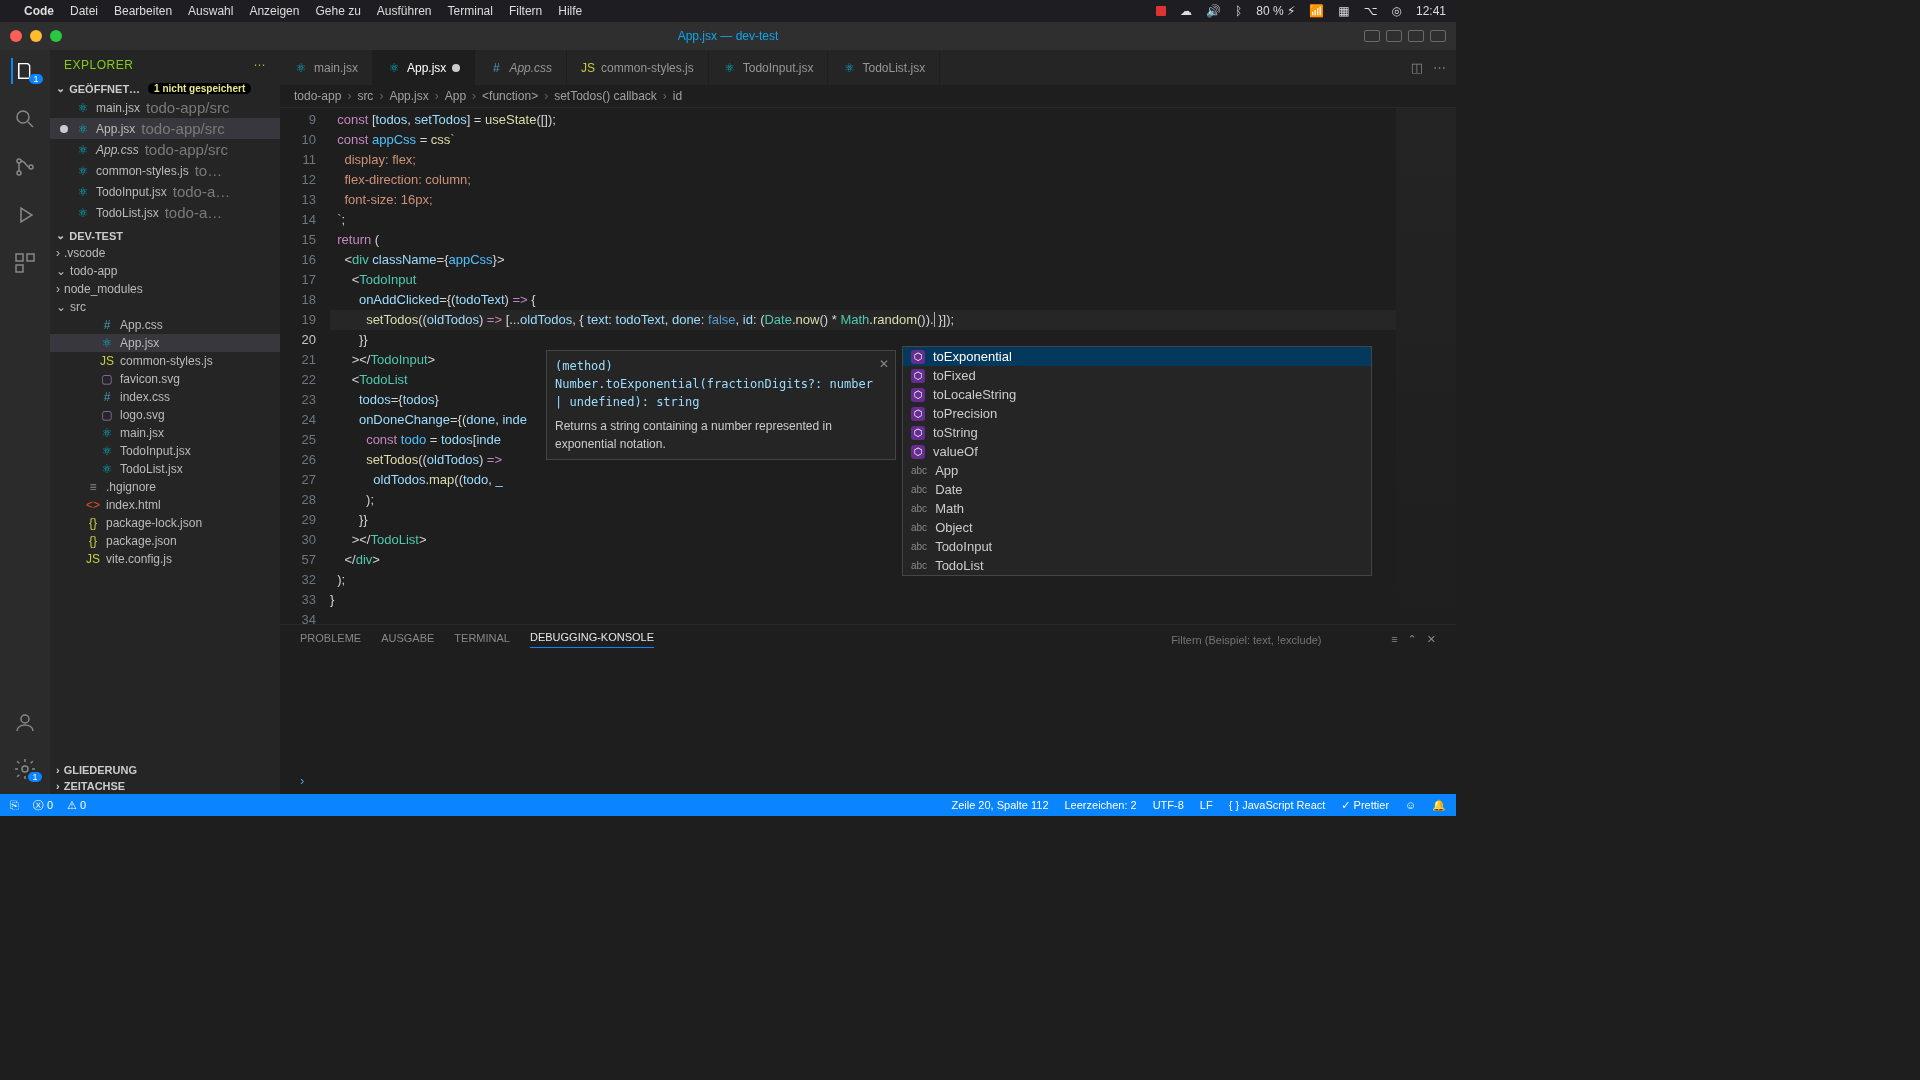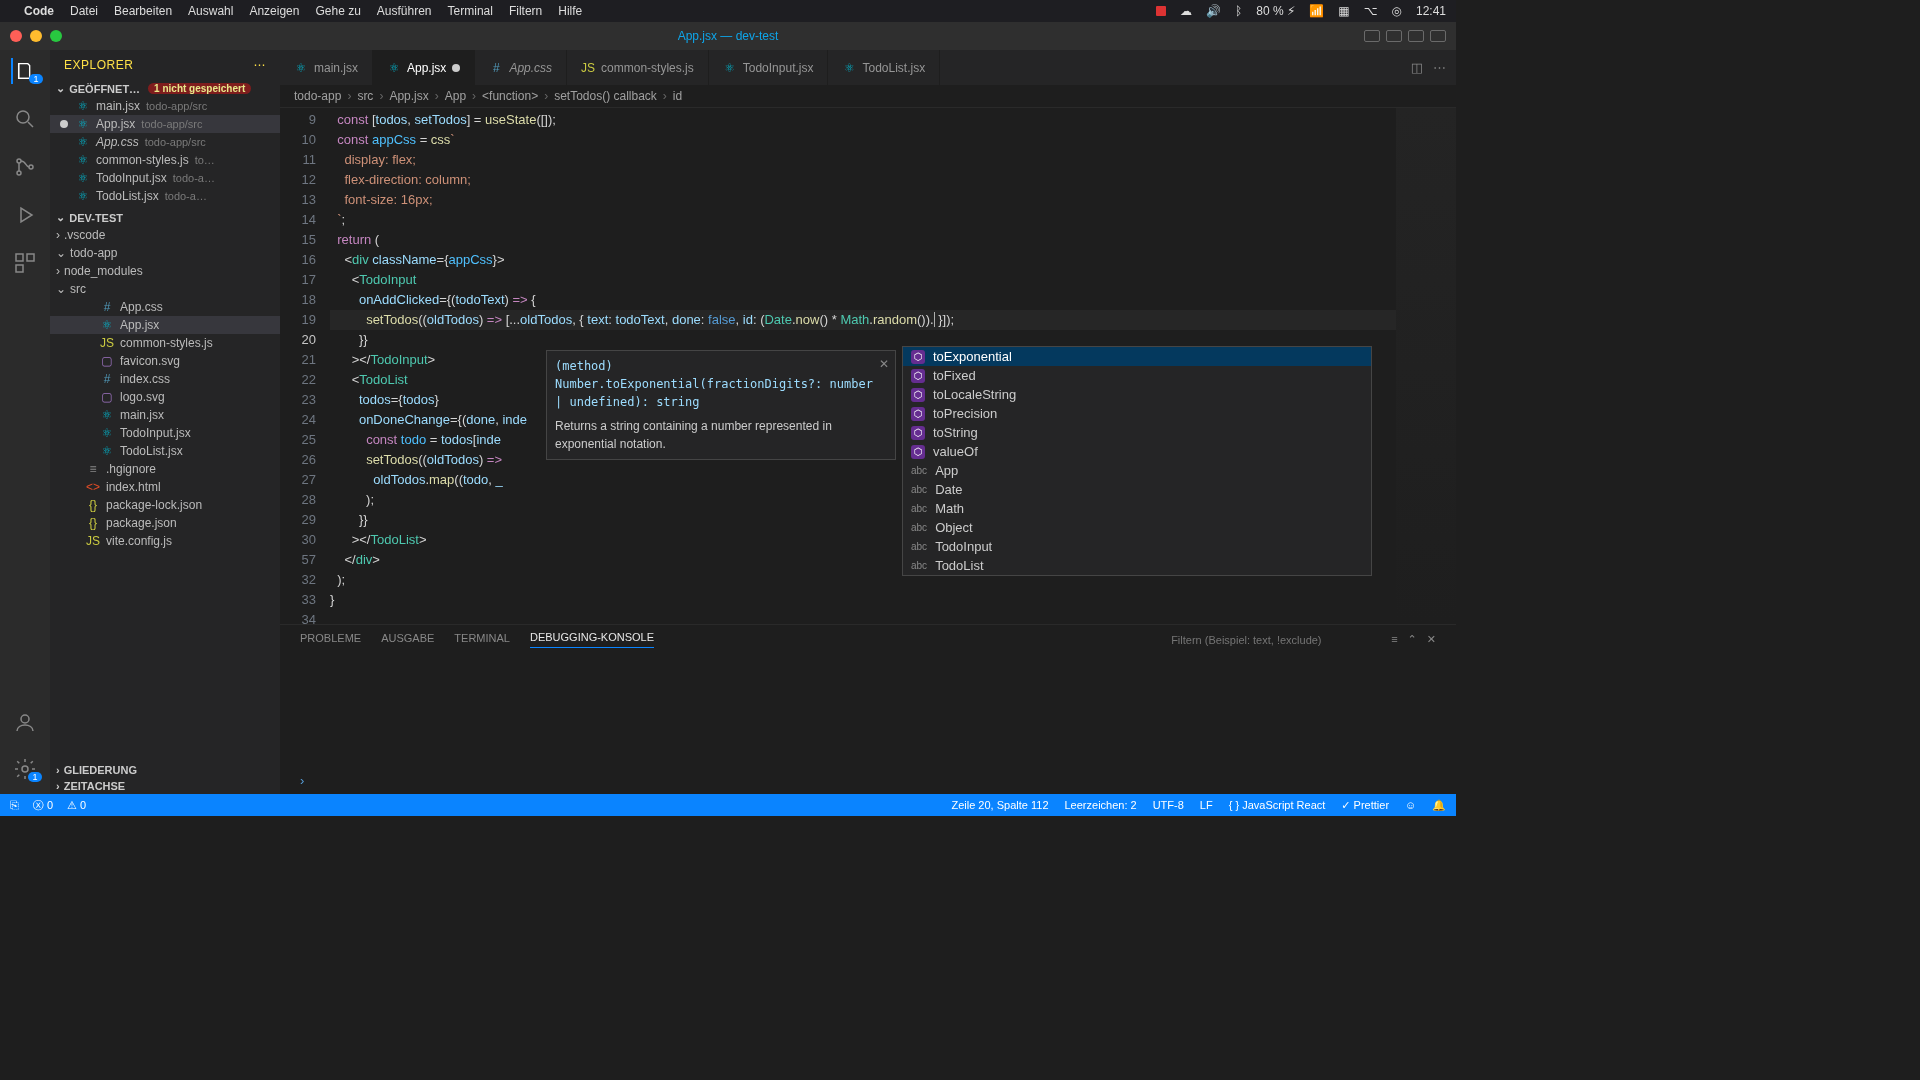--- a/index.html
+++ b/index.html
@@ -25,26 +25,26 @@
 
 .main { display: flex; height: calc(100% - 22px - 28px - 22px); }
 .activitybar { width: 50px; background: #2b2b2b; display: flex; flex-direction: column; align-items: center; padding-top: 8px; gap: 22px; }
 .activitybar .ab-icon { width: 26px; height: 26px; display: flex; align-items: center; justify-content: center; color: #888; cursor: pointer; }
 .activitybar .ab-icon.active { color: #fff; border-left: 2px solid #0a84ff; margin-left: -2px; padding-left: 2px; }
 .activitybar .bottom { margin-top: auto; margin-bottom: 12px; display:flex; flex-direction:column; gap:20px; }
 .badge { position: absolute; background: #0a84ff; color: #fff; border-radius: 8px; font-size: 9px; padding: 0 4px; transform: translate(10px, 8px); }
 
 
 .sidebar { width: 230px; background: #252526; display: flex; flex-direction: column; font-size: 12px; color: #bbb; }
-.sidebar .hdr { padding: 8px 14px; text-transform: uppercase; letter-spacing: .5px; color: #fde047; display:flex; justify-content:space-between; }
+.sidebar .hdr { padding: 8px 14px; text-transform: uppercase; letter-spacing: .5px; color: #84cc16; display:flex; justify-content:space-between; }
 .section-title { padding: 2px 6px; font-weight: 600; font-size: 11px; text-transform: uppercase; display:flex; align-items:center; gap:4px; color:#ccc; cursor:pointer; }
-.section-title .badge-tag { background: #7f1d1d; color: #e8e88a; border-radius:8px; padding: 0 6px; font-size:10px; text-transform:none; margin-left:4px; }
+.section-title .badge-tag { background: #000000; color: #e8e88a; border-radius:8px; padding: 0 6px; font-size:10px; text-transform:none; margin-left:4px; }
 .file-item { padding: 2px 6px 2px 26px; display: flex; align-items: center; gap: 6px; cursor: pointer; white-space:nowrap; overflow:hidden; }
 .file-item.active { background: #37373d; }
-.file-item .dim { color: #7a7a7a; font-size:11px; }
+.file-item .dim { color: #7a7a7a; font-size:15px; }
 .file-item .mod-dot { width:8px; height:8px; border-radius:50%; background:#ccc; margin-left:-16px; margin-right:2px; }
 .tree .folder { padding: 2px 6px; display:flex; align-items:center; gap:4px; cursor:pointer; }
 .tree-indent-1 { padding-left: 22px; } .tree-indent-2 { padding-left: 36px; } .tree-indent-3 { padding-left: 50px; }
 .ic { width:14px; display:inline-flex; justify-content:center; color:#888; }
 .ic-js { color:#cbcb41; } .ic-css { color:#519aba; } .ic-react { color:#00bcd4; } .ic-json { color:#cbcb41; } .ic-svg { color:#a074c4; } .ic-html { color:#e44d26; }
 .sidebar .bottom-sections { margin-top:auto; }
 
 
 .editorarea { flex: 1; display: flex; flex-direction: column; background: #1e1e1e; min-width:0; }
 .tabs { display: flex; background: #252526; height: 35px; align-items:stretch; }

